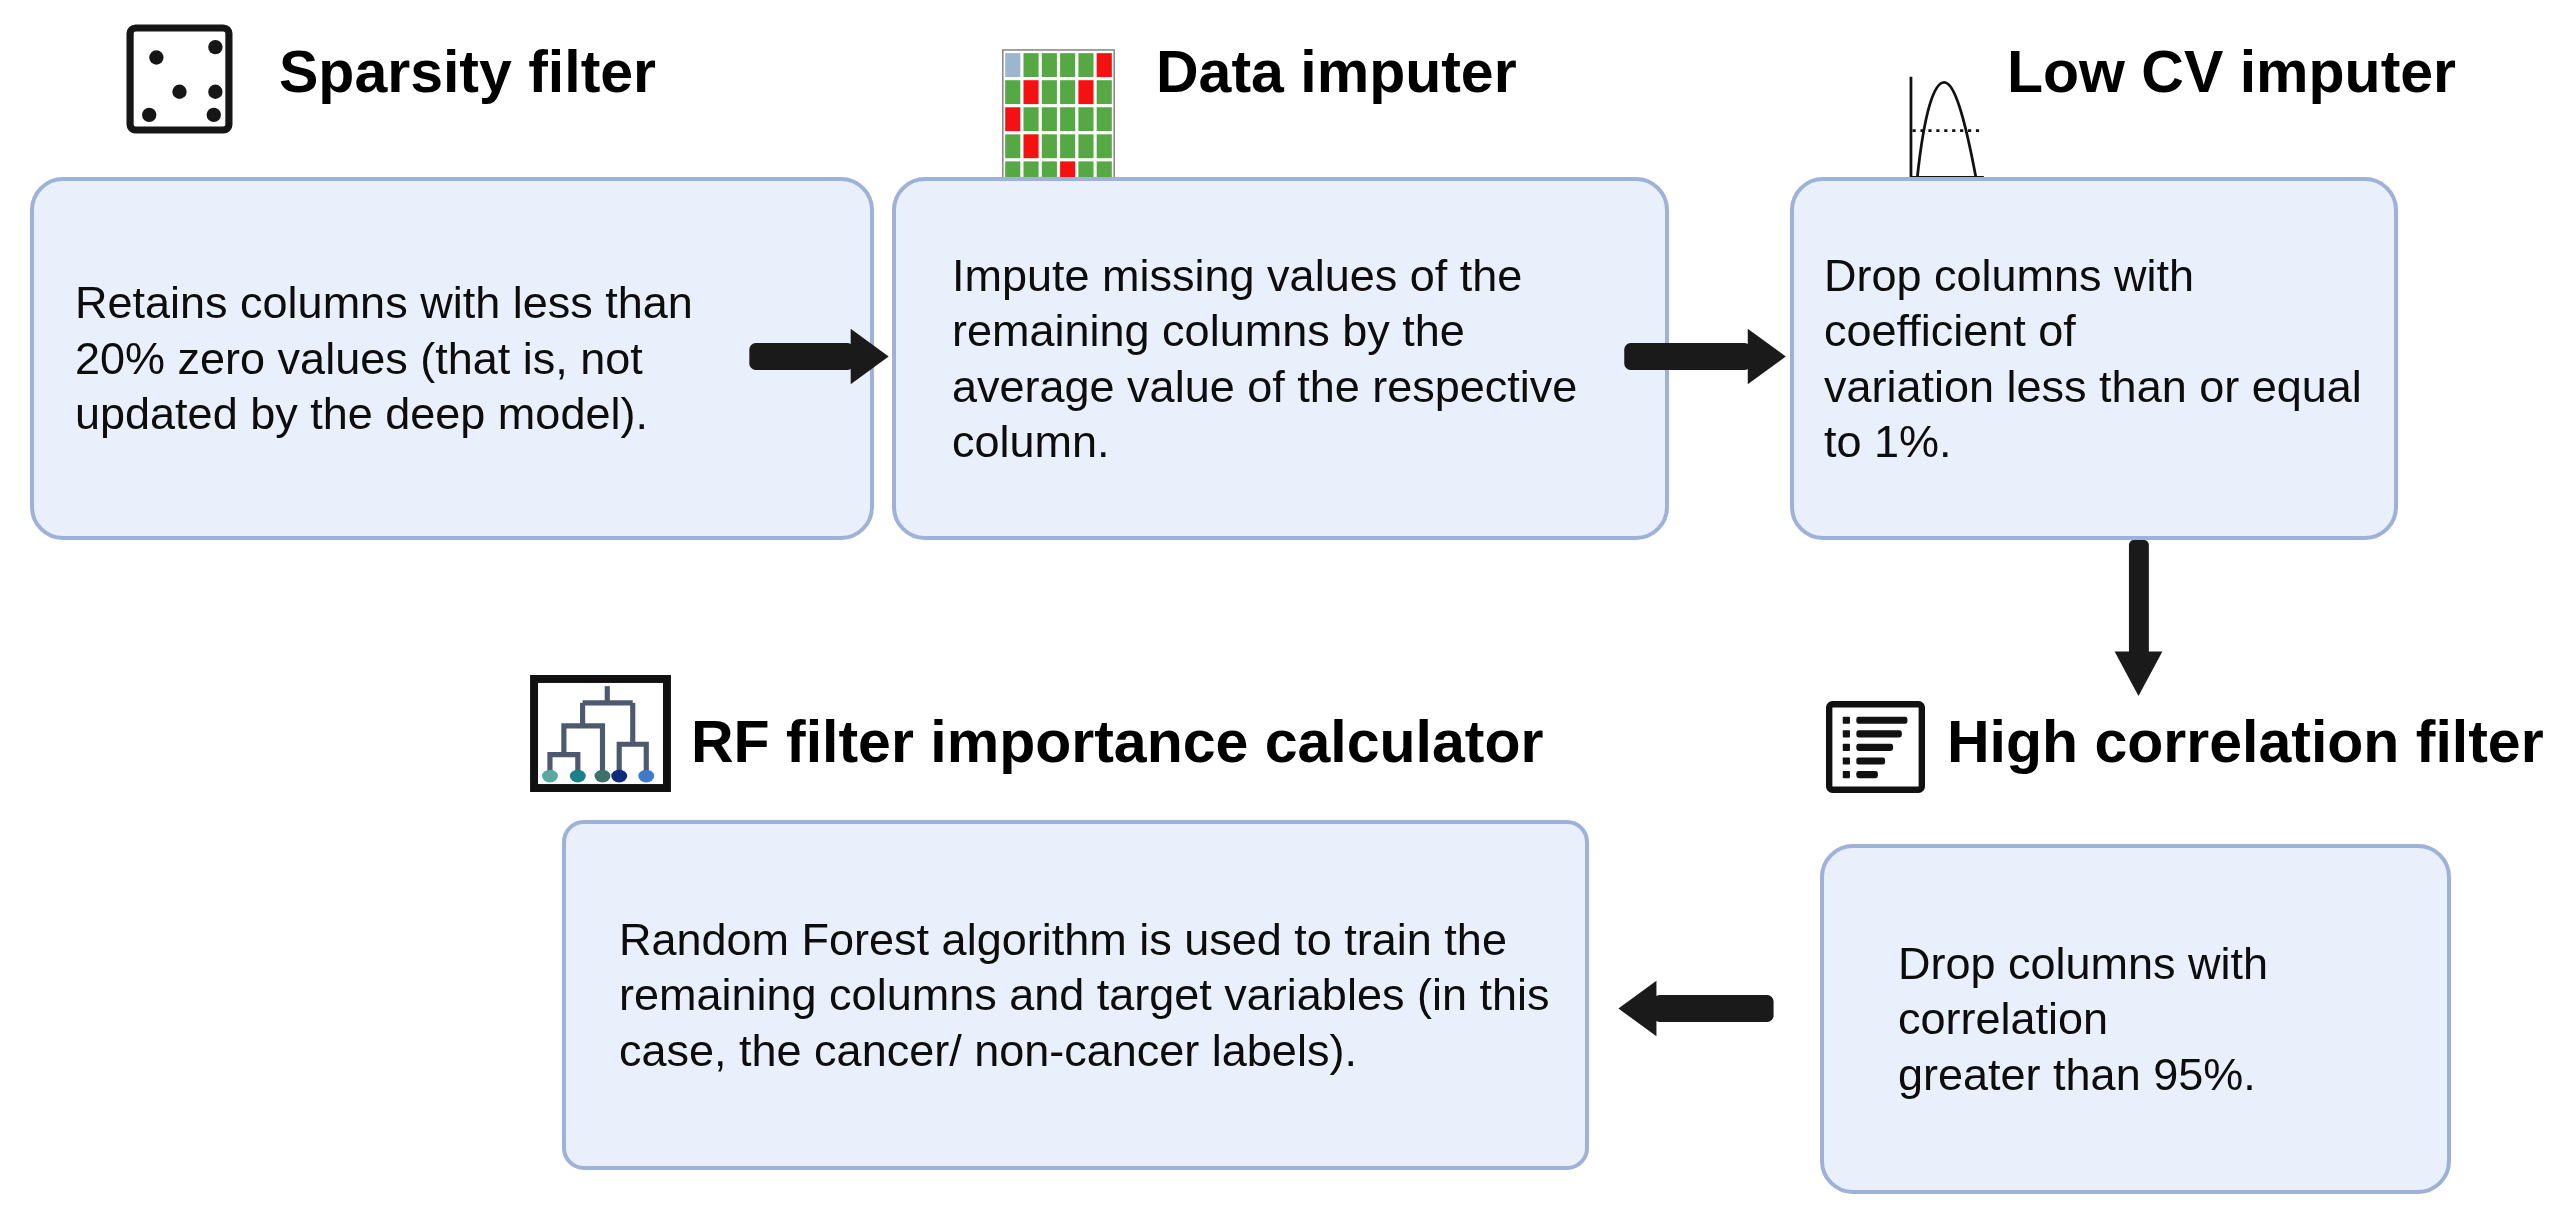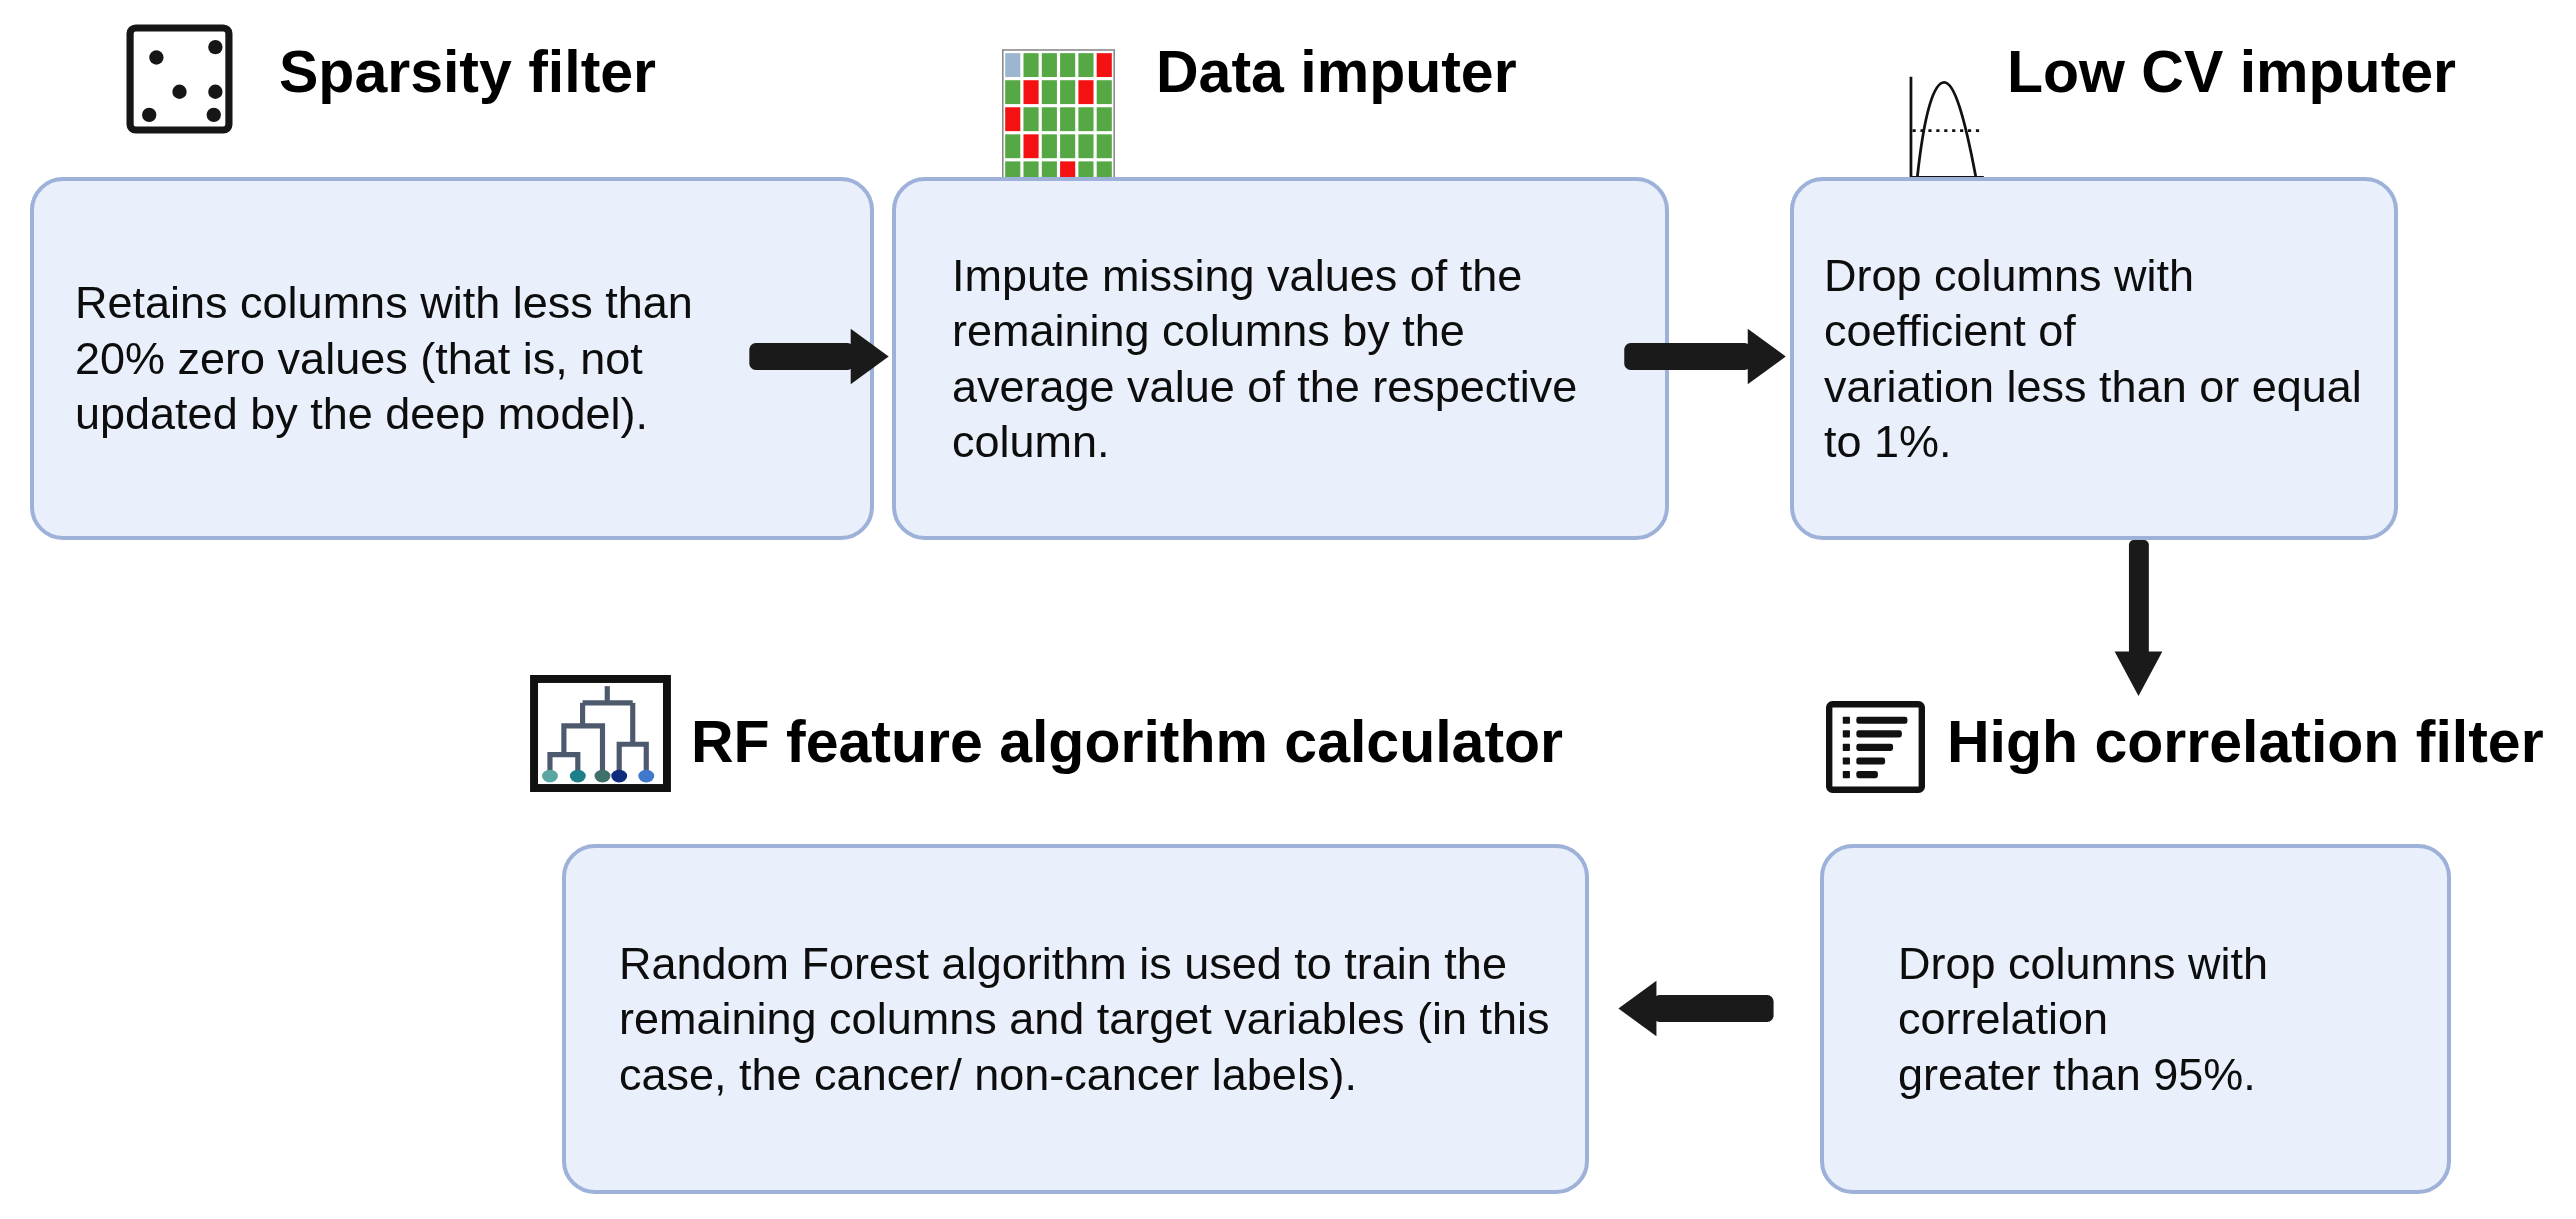--- a/index.html
+++ b/index.html
@@ -154,42 +154,42 @@
         <path d="M66 35 H129"></path>
         <path d="M97 35 V14"></path>
       </g>
       <ellipse cx="25" cy="127" rx="10" ry="8" fill="#58a7a3"></ellipse>
       <ellipse cx="60" cy="127" rx="10" ry="8" fill="#1c7f89"></ellipse>
       <ellipse cx="91" cy="127" rx="10" ry="8" fill="#40706a"></ellipse>
       <ellipse cx="112" cy="127" rx="10" ry="8" fill="#0e2b7e"></ellipse>
       <ellipse cx="146" cy="127" rx="10" ry="8" fill="#4079cc"></ellipse>
     </svg>
   </span>
-  <span class="abs step-title" style="left:691px;top:702px;">RF feature algorithm calculator</span>
+  <span class="abs step-title" style="left:691px;top:702px;">RF filter importance calculator</span>
 
   <span class="abs icon" style="left:1826px;top:701px;width:99px;height:92px;">
     <svg viewBox="0 0 124 115" xmlns="http://www.w3.org/2000/svg">
       <rect x="4" y="4" width="116" height="107" rx="4" fill="#ffffff" stroke="#111111" stroke-width="8"></rect>
       <g fill="#111111">
         <rect x="21" y="19.5" width="9" height="9" rx="1"></rect>
         <rect x="38" y="19.5" width="64" height="9" rx="3"></rect>
         <rect x="21" y="36.5" width="9" height="9" rx="1"></rect>
         <rect x="38" y="36.5" width="57" height="9" rx="3"></rect>
         <rect x="21" y="53.5" width="9" height="9" rx="1"></rect>
         <rect x="38" y="53.5" width="46" height="9" rx="3"></rect>
         <rect x="21" y="70.5" width="9" height="9" rx="1"></rect>
         <rect x="38" y="70.5" width="36" height="9" rx="3"></rect>
         <rect x="21" y="87.5" width="9" height="9" rx="1"></rect>
         <rect x="38" y="87.5" width="27" height="9" rx="3"></rect>
       </g>
     </svg>
   </span>
   <span class="abs step-title" style="left:1947px;top:702px;">High correlation filter</span>
 
-  <div class="box" style="left:562px;top:844px;width:1027px;height:350px;">
+  <div class="box" style="left:562px;top:820px;width:1027px;height:350px;border-radius:22px;">
     <div class="box-text pad4">Random Forest algorithm is used to train the
 remaining columns and target variables (in this
 case, the cancer/ non-cancer labels).</div>
   </div>
 
   <div class="box" style="left:1820px;top:844px;width:631px;height:350px;">
     <div class="box-text pad5">Drop columns with correlation
 greater than 95%.</div>
   </div>
 

